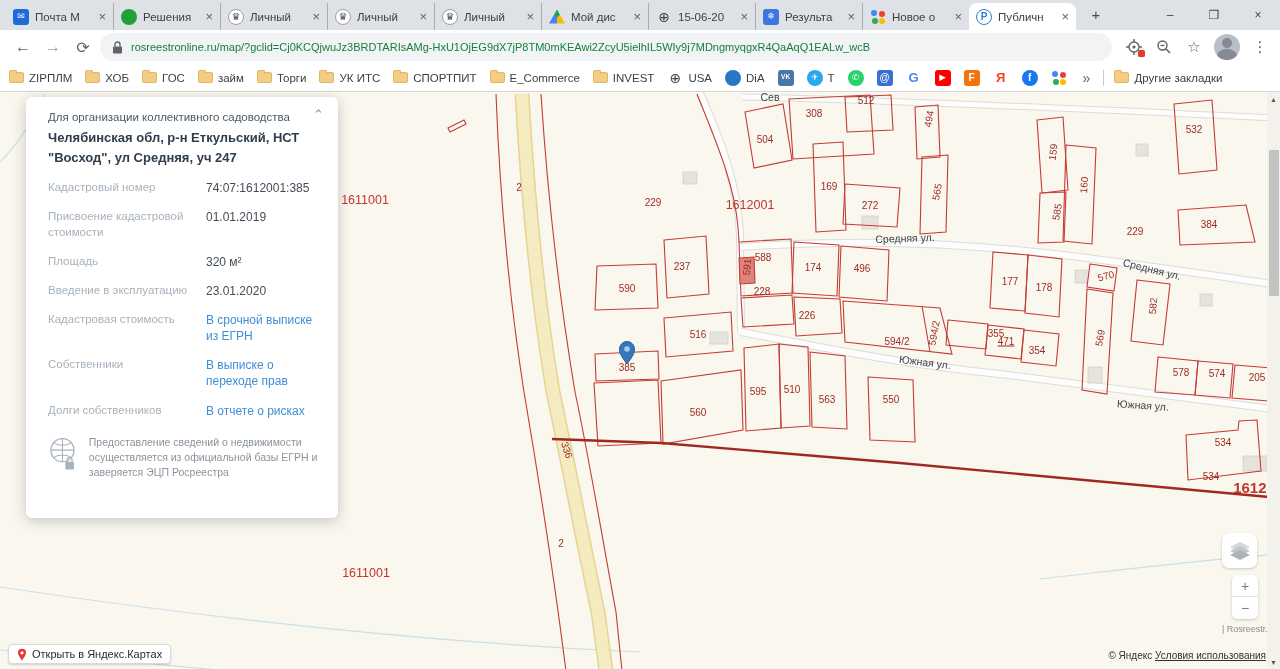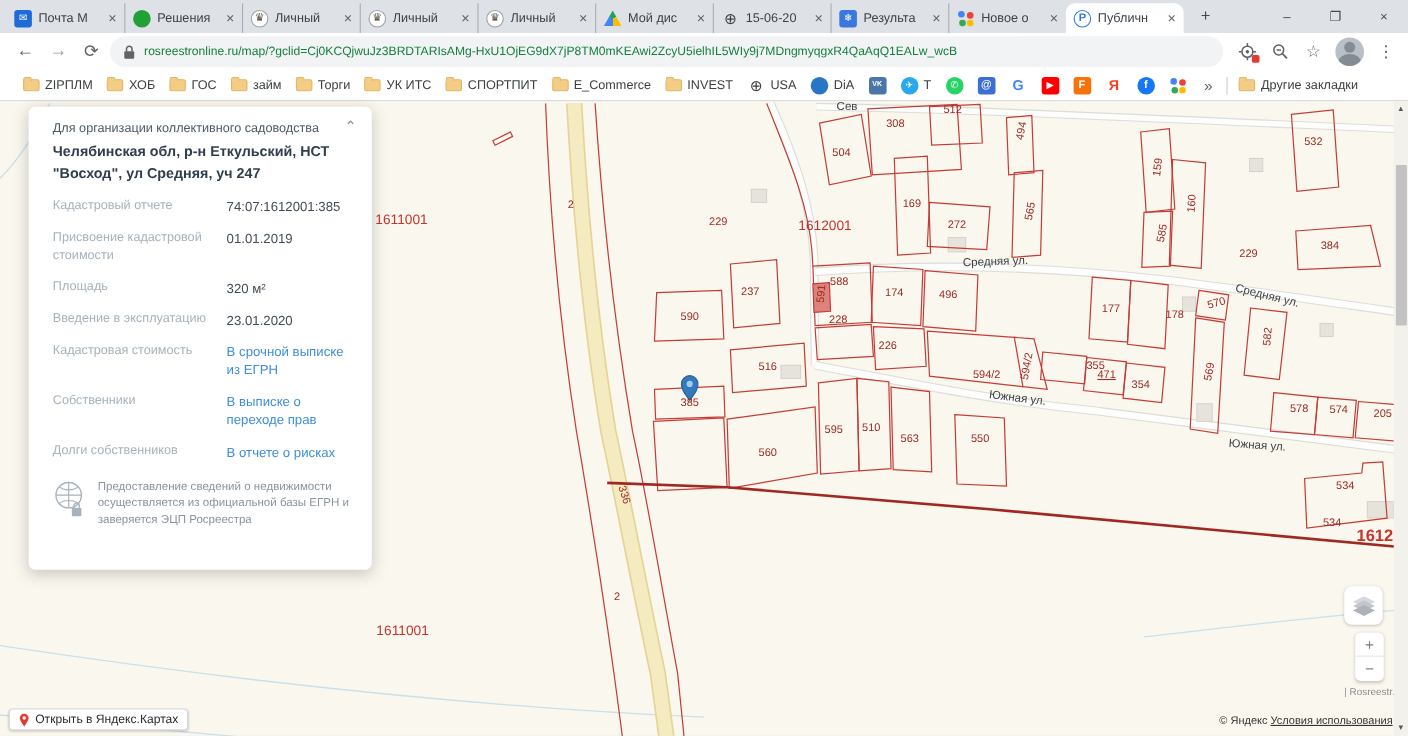--- a/index.html
+++ b/index.html
@@ -45,21 +45,21 @@
              padding:0 12px; gap:8px; overflow:hidden; }
   .omnibox .url { font-size:11px; color:#15803d; white-space:nowrap; overflow:hidden; }
   .tb-icons { display:flex; align-items:center; gap:10px; padding-left:8px; }
   .tb-ic { position:relative; width:20px; height:20px; display:flex; align-items:center; justify-content:center;
            color:#5f6368; font-size:15px; cursor:pointer; }
   .badge { position:absolute; right:-1px; bottom:0; width:7px; height:7px; background:#e03c31; border-radius:1.5px; }
   .avatar { width:26px; height:26px; border-radius:50%; background:#b9bfc6; position:relative; overflow:hidden; cursor:pointer; }
   .avatar::before { content:""; position:absolute; left:8px; top:4px; width:10px; height:10px; border-radius:50%; background:#848b93; }
   .avatar::after  { content:""; position:absolute; left:3px; top:15px; width:20px; height:14px; border-radius:50%; background:#848b93; }
 
-  .bookmarks { height:28px; display:flex; align-items:center; padding:0 18px; gap:7px; background:#fff;
+  .bookmarks { height:28px; display:flex; align-items:center; padding:0 6px; gap:7px; background:#fff;
                border-bottom:1px solid #d7d7d7; }
   .bm { display:flex; align-items:center; gap:5px; font-size:11.5px; color:#3c4043; cursor:pointer;
         white-space:nowrap; padding:2px 3px; }
   .bm-folder { width:15px; height:11px; background:#f3cd86; border:1px solid #e2b663; border-radius:2px; position:relative; }
   .bm-folder::before { content:""; position:absolute; left:-1px; top:-3px; width:6px; height:3px;
                        background:#f3cd86; border:1px solid #e2b663; border-bottom:none; border-radius:2px 2px 0 0; }
   .bmic { width:16px; height:16px; border-radius:3px; display:flex; align-items:center; justify-content:center;
           color:#fff; font-size:8.5px; line-height:1; }
   .bmic.globe { background:transparent; color:#3c4043; font-size:14px; }
   .bmic.dia { background:#2a76c6; border-radius:50%; }
@@ -436,21 +436,21 @@
       <span class="plbl" style="left: 698px; top: 320px;">560</span>
       <span class="plbl" style="left: 567px; top: 358px; transform: translate(-50%, -50%) rotate(72deg);">336</span>
       <span class="plbl" style="left: 561px; top: 451px;">2</span>
       <span class="plbl" style="left: 1053px; top: 60px; transform: translate(-50%, -50%) rotate(-83deg);">159</span>
       <span class="plbl" style="left: 1084px; top: 93px; transform: translate(-50%, -50%) rotate(-86deg);">160</span>
       <span class="plbl" style="left: 1057px; top: 120px; transform: translate(-50%, -50%) rotate(-80deg);">585</span>
       <span class="plbl" style="left: 1194px; top: 37px;">532</span>
       <span class="plbl" style="left: 1135px; top: 139px;">229</span>
       <span class="plbl" style="left: 1209px; top: 132px;">384</span>
       <span class="plbl" style="left: 1010px; top: 189px;">177</span>
-      <span class="plbl" style="left: 1068px; top: 195px;">178</span>
+      <span class="plbl" style="left: 1044px; top: 195px;">178</span>
       <span class="plbl" style="left: 1106px; top: 184px; transform: translate(-50%, -50%) rotate(-15deg);">570</span>
       <span class="plbl" style="left: 1153px; top: 214px; transform: translate(-50%, -50%) rotate(-85deg);">582</span>
       <span class="plbl" style="left: 968px; top: 241px; margin-left: 28px;">355</span>
       <span class="plbl" style="left: 1006px; top: 249px; text-decoration: underline;">471</span>
       <span class="plbl" style="left: 1037px; top: 258px;">354</span>
       <span class="plbl" style="left: 1100px; top: 246px; transform: translate(-50%, -50%) rotate(-80deg);">569</span>
       <span class="plbl" style="left: 1181px; top: 280px;">578</span>
       <span class="plbl" style="left: 1217px; top: 281px;">574</span>
       <span class="plbl" style="left: 1257px; top: 285px;">205</span>
       <span class="plbl" style="left: 1223px; top: 350px;">534</span>
@@ -466,21 +466,21 @@
       <span class="slbl" style="left: 1143px; top: 313px; transform: translate(-50%, -50%) rotate(4deg);">Южная ул.</span>
     </div>
 </div>
 
 <div class="panel">
   <span class="collapse">⌃</span>
   <div class="p-cat">Для организации коллективного садоводства</div>
   <div class="p-title">Челябинская обл, р-н Еткульский, НСТ "Восход", ул Средняя, уч 247</div>
   <div id="prows">
       <div class="p-row">
-        <div class="lab">Кадастровый отчете</div>
+        <div class="lab">Кадастровый номер</div>
         <div class="val">74:07:1612001:385</div>
       </div>
       <div class="p-row">
         <div class="lab">Присвоение кадастровой стоимости</div>
         <div class="val">01.01.2019</div>
       </div>
       <div class="p-row">
         <div class="lab">Площадь</div>
         <div class="val">320 м²</div>
       </div>

